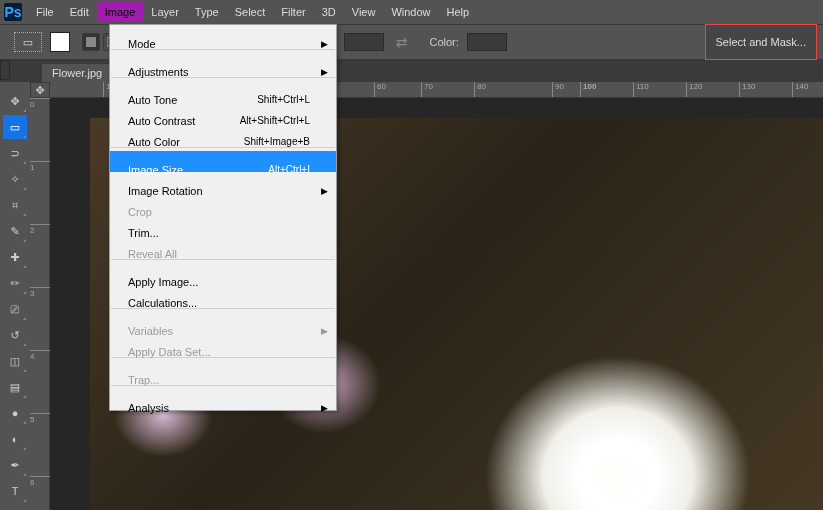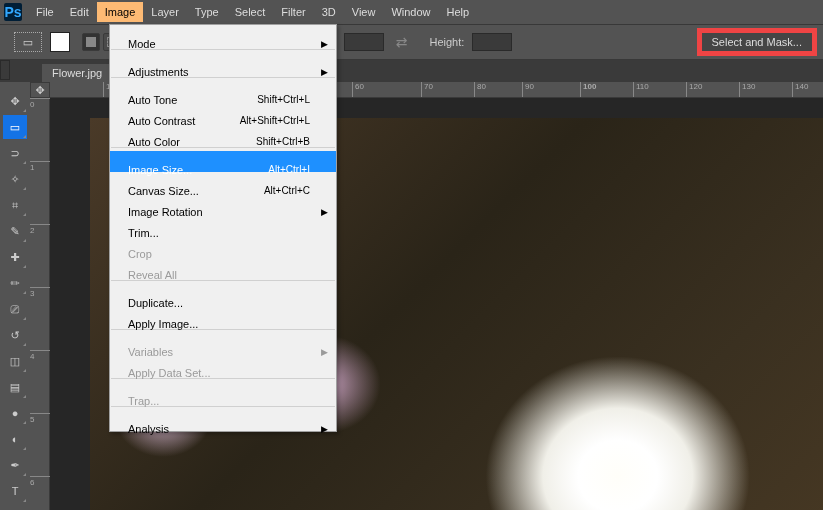--- a/index.html
+++ b/index.html
@@ -1,35 +1,35 @@
 <!DOCTYPE html>
 <html><head>
 <meta charset="utf-8">
 <style>
 *{margin:0;padding:0;box-sizing:border-box;font-family:"Segoe UI",Tahoma,sans-serif;font-size:11px;-webkit-user-select:none;user-select:none}
 body{width:823px;height:510px;overflow:hidden;background:#535353;color:#ccc}
 .menubar{height:24px;background:#535353;display:flex;align-items:center;padding-left:4px}
 .ps-logo{width:18px;height:18px;background:#001e36;color:#31a8ff;display:flex;align-items:center;justify-content:center;font-weight:bold;font-size:14px;border-radius:2px;margin-right:6px}
 .menu-item{padding:4px 8px;color:#ddd;cursor:default}
-.menu-item.open{background:#fdba74;color:#000}
+.menu-item.open{background:#a21caf;color:#000}
 .optbar{height:36px;background:#535353;border-top:1px solid #383838;border-bottom:1px solid #383838;display:flex;align-items:center;padding-left:14px;gap:8px}
 .opt-icon{width:28px;height:20px;border:1px dotted #aaa;display:flex;align-items:center;justify-content:center}
 .swatch{width:20px;height:20px;background:#fff;border:1px solid #222}
 .sel-grid{display:flex;gap:3px;margin-left:4px}
 .sel-grid span{width:18px;height:18px;border:1px solid #3a3a3a;border-radius:2px;position:relative;background:#4a4a4a}
 .sel-grid span:first-child{background:#333}
 .sel-grid span::before{content:"";position:absolute;inset:3px;border:1px solid #888}
 .sel-grid span:first-child::before{background:#888}
 .sel-grid span:nth-child(2)::before{border-style:dashed}
 .label{color:#ccc;margin-left:10px}
 .dd{width:70px;height:18px;background:#444;border:1px solid #333;display:flex;align-items:center;padding:0 4px;justify-content:space-between;color:#ccc}
 .caret{font-size:8px;color:#aaa}
 .field{width:40px;height:18px;background:#3a3a3a;border:1px solid #2a2a2a}
 .swap-icon{color:#888;font-size:14px;margin:0 4px}
-.btn-mask{margin-left:auto;margin-right:6px;background:#454545;border:5px solid #ef4444;padding:2px 10px;color:#ddd;height:28px;display:flex;align-items:center}
+.btn-mask{margin-left:auto;margin-right:6px;background:#454545;border:1px solid #ef4444;padding:2px 10px;color:#ddd;height:36px;display:flex;align-items:center}
 .sidetab{position:absolute;left:0;top:60px;width:10px;height:20px;background:#3a3a3a;border:1px solid #2a2a2a}
 .tabbar{height:22px;background:#3a3a3a;display:flex;align-items:flex-end;padding-left:42px}
 .doctab{background:#535353;padding:3px 10px;color:#ddd;display:flex;gap:16px;align-items:center}
 .workspace{position:relative;height:calc(510px - 82px);display:flex}
 .toolbar{width:30px;background:#535353;display:flex;flex-direction:column;align-items:center;padding-top:6px;gap:0}
 .tool{width:24px;height:24px;display:flex;align-items:center;justify-content:center;color:#ccc;position:relative;margin:1px 0;cursor:default}
 .tool.active{background:#1473e6;color:#fff}
 .tool .tri{position:absolute;right:1px;bottom:1px;width:0;height:0;border-right:3px solid #888;border-top:3px solid transparent}
 .ruler-h{position:absolute;left:50px;right:0;top:0;height:16px;background:#535353;border-bottom:1px solid #3a3a3a;display:flex;overflow:hidden}
 .ruler-h .tick{position:absolute;top:0;height:16px;border-left:1px solid #888;font-size:8px;color:#aaa;padding-left:2px}
@@ -76,21 +76,21 @@
     <span></span>
   </div>
   <span class="label">Style:</span>
   <div class="dd">
       <span>Normal</span>
       <span class="caret">▾</span>
     </div>
   <span class="label">Width:</span>
   <div class="field"></div>
   <span class="swap-icon">⇄</span>
-  <span class="label">Height:</span>
+  <span class="label">Color:</span>
   <div class="field"></div>
   <div class="btn-mask">Select and Mask...</div>
 </div>
 
 <div class="sidetab"></div>
 
 <div class="tabbar">
   <div class="doctab">
     <span>Flower.jpg</span>
     <span>×</span>
@@ -125,24 +125,24 @@
       <div class="tick" style="top: 331px;">5</div>
       <div class="tick" style="top: 394px;">6</div>
     </div>
   <div class="ruler-corner">✥</div>
   <div class="ruler-h" id="ruler-h">
       <div class="tick" style="left: 53px;">10</div>
       <div class="tick" style="left: 106px;">20</div>
       <div class="tick" style="left: 159px;">30</div>
       <div class="tick" style="left: 212px;">40</div>
       <div class="tick" style="left: 265px;">50</div>
-      <div class="tick" style="left: 302px;">60</div>
+      <div class="tick" style="left: 324px;">60</div>
       <div class="tick" style="left: 371px;">70</div>
       <div class="tick" style="left: 424px;">80</div>
-      <div class="tick" style="left: 472px;">90</div>
+      <div class="tick" style="left: 502px;">90</div>
       <div class="tick" style="left: 530px; font-weight: bold;">100</div>
       <div class="tick" style="left: 583px;">110</div>
       <div class="tick" style="left: 636px; text-align: right;">120</div>
       <div class="tick" style="left: 689px;">130</div>
       <div class="tick" style="left: 742px;">140</div>
     </div>
   <div class="canvas-area">
     <div class="canvas"></div>
   </div>
 </div>
@@ -161,51 +161,47 @@
     <div class="dd-item">
       <span>Auto Tone</span>
       <span class="sc">Shift+Ctrl+L</span>
     </div>
     <div class="dd-item">
       <span>Auto Contrast</span>
       <span class="sc">Alt+Shift+Ctrl+L</span>
     </div>
     <div class="dd-item">
       <span>Auto Color</span>
-      <span class="sc">Shift+Ctrl+B</span>
+      <span class="sc">Shift+Image+B</span>
     </div>
     <div class="dd-sep"></div>
     <div class="dd-item hl">
       <span>Image Size...</span>
       <span class="sc">Alt+Ctrl+I</span>
     </div>
     <div class="dd-item">
-      <span>Canvas Size...</span>
-      <span class="sc">Alt+Ctrl+C</span>
-    </div>
-    <div class="dd-item">
       <span>Image Rotation</span>
       <span class="sub">▶</span>
     </div>
+    <div class="dd-item disabled">
+      <span>Crop</span>
+    </div>
     <div class="dd-item">
       <span>Trim...</span>
     </div>
     <div class="dd-item disabled">
-      <span>Crop</span>
-    </div>
-    <div class="dd-item disabled">
       <span>Reveal All</span>
     </div>
     <div class="dd-sep"></div>
     <div class="dd-item">
-      <span>Duplicate...</span>
-    </div>
-    <div class="dd-item">
       <span>Apply Image...</span>
     </div>
+    <div class="dd-item">
+      <span>Calculations...</span>
+    </div>
     <div class="dd-sep"></div>
     <div class="dd-item disabled">
       <span>Variables</span>
       <span class="sub">▶</span>
     </div>
     <div class="dd-item disabled">
       <span>Apply Data Set...</span>
     </div>
     <div class="dd-sep"></div>
     <div class="dd-item disabled">

